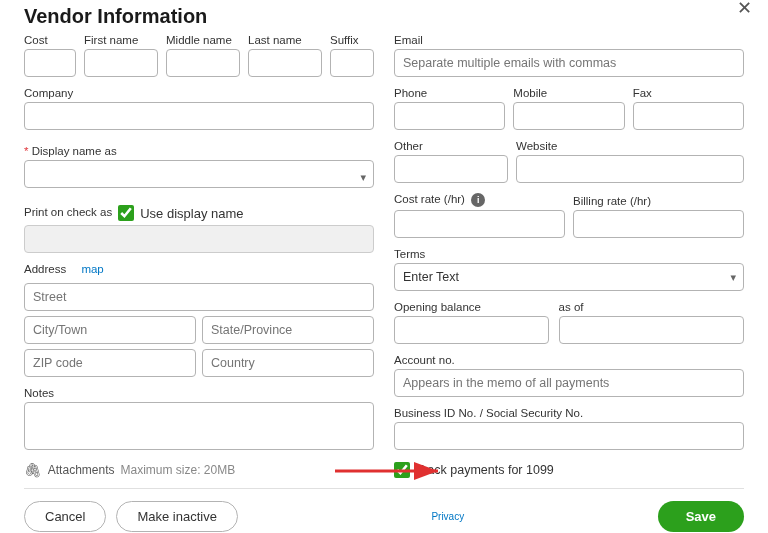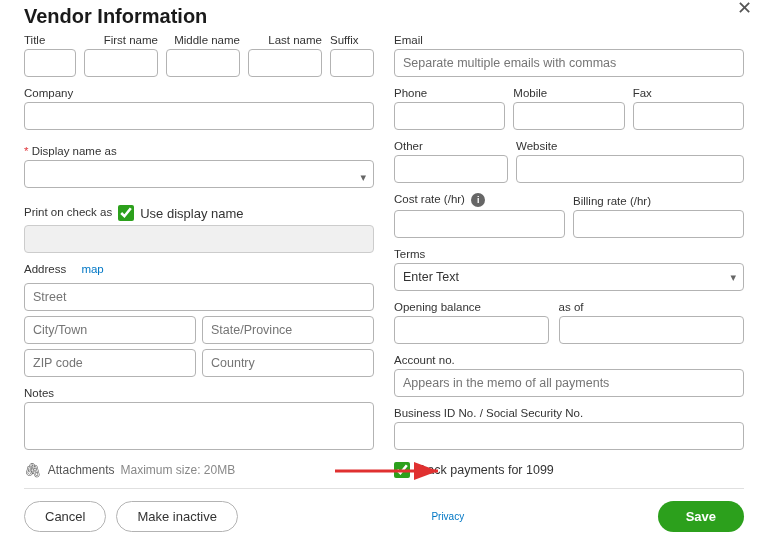--- a/index.html
+++ b/index.html
@@ -114,21 +114,21 @@
       position: absolute;
       right: 8px;
       top: 50%;
       transform: translateY(-50%);
       pointer-events: none;
       color: #666;
       font-size: 11px;
     }
     .title-field { width: 52px; flex: none; }
     .suffix-field { width: 44px; flex: none; }
-    .name-field { flex: 1.3; align-items: flex-end; }
+    .name-field { flex: 1.3; }
     .check-row {
       display: flex;
       align-items: center;
       gap: 6px;
       margin-top: 2px;
     }
     .check-row input[type="checkbox"] {
       width: 16px;
       height: 16px;
       accent-color: #2ca01c;
@@ -276,21 +276,21 @@
     <button class="close-btn">✕</button>
 
     <h2 class="modal-title">Vendor Information</h2>
 
     <div class="form-body">
 
       <div class="col-left">
 
         <div class="field-row">
           <div class="field-group title-field">
-            <label class="field-label">Title</label>
+            <label class="field-label">Cost</label>
             <input type="text" style="">
           </div>
           <div class="field-group name-field">
             <label class="field-label">First name</label>
             <input type="text" style="">
           </div>
           <div class="field-group name-field">
             <label class="field-label">Middle name</label>
             <input type="text" style="">
           </div>

